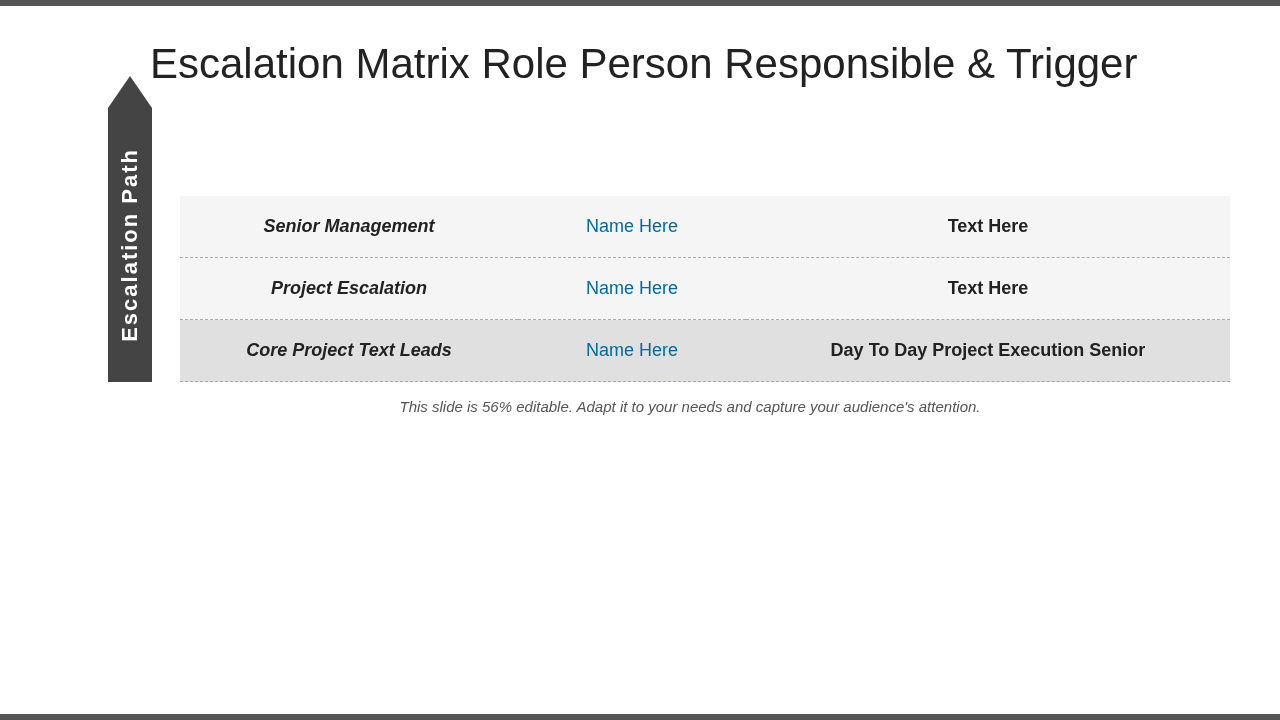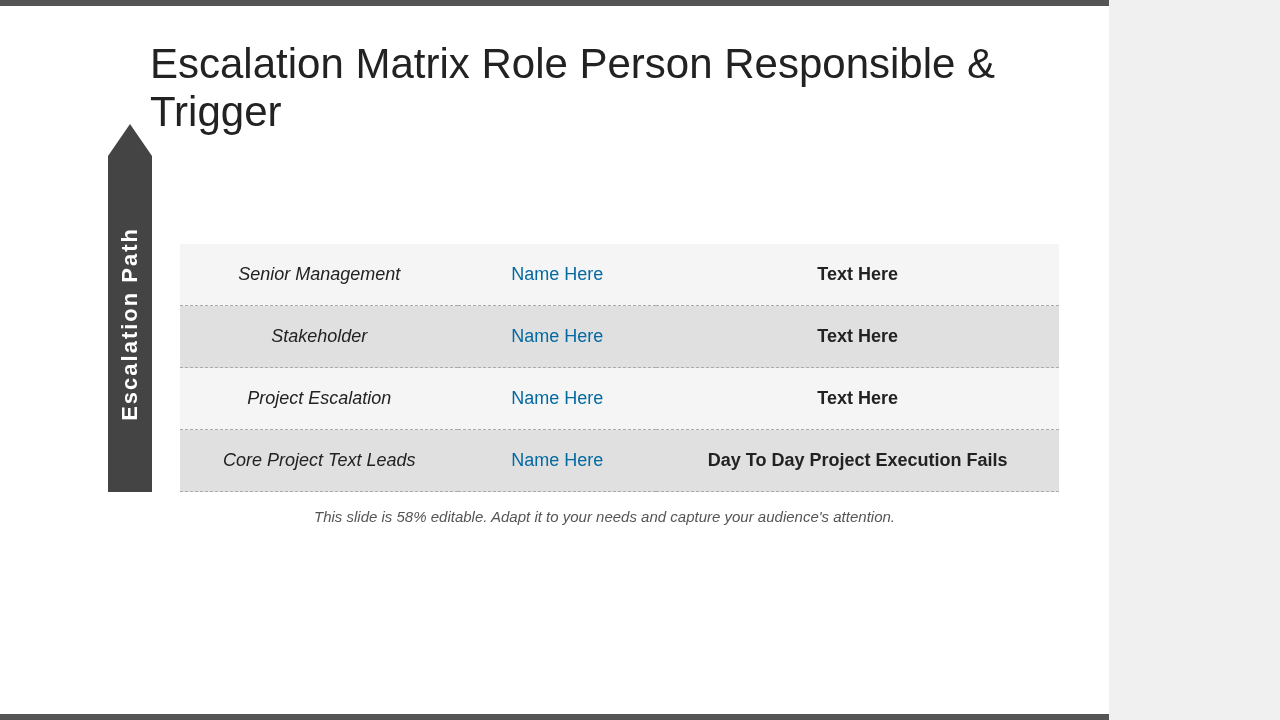--- a/index.html
+++ b/index.html
@@ -6,21 +6,21 @@
     body {
       width: 1280px;
       height: 720px;
       background: #f0f0f0;
       font-family: 'Arial', sans-serif;
       overflow: hidden;
       position: relative;
     }
 
     .slide {
-      width: 1109px;
+      width: 1280px;
       height: 720px;
       background: #ffffff;
       position: relative;
       padding: 30px 50px 30px 50px;
     }
 
     
     .top-bar {
       position: absolute;
       top: 0;
@@ -115,21 +115,21 @@
     .row-light {
       background: #f5f5f5;
     }
 
     .row-dark {
       background: #e0e0e0;
     }
 
     .cell-role {
       font-style: italic;
-      font-weight: normal;
+      font-weight: bold;
       font-size: 19px;
       color: #222222;
     }
 
     .cell-name {
       font-size: 18px;
       color: #0369a1;
     }
 
     .cell-trigger {
@@ -188,35 +188,30 @@
             <span>Triggers When</span>
           </th>
         </tr>
       </thead>
       <tbody id="table-body">
       <tr class="row-light">
             <td class="cell-role">Senior Management</td>
             <td class="cell-name">Name Here</td>
             <td class="cell-trigger">Text Here</td>
           </tr>
-          <tr class="row-dark">
-            <td class="cell-role">Stakeholder</td>
-            <td class="cell-name">Name Here</td>
-            <td class="cell-trigger">Text Here</td>
-          </tr>
           <tr class="row-light">
             <td class="cell-role">Project Escalation</td>
             <td class="cell-name">Name Here</td>
             <td class="cell-trigger">Text Here</td>
           </tr>
           <tr class="row-dark">
             <td class="cell-role">Core Project Text Leads</td>
             <td class="cell-name">Name Here</td>
-            <td class="cell-trigger">Day To Day Project Execution Fails</td>
+            <td class="cell-trigger">Day To Day Project Execution Senior</td>
           </tr>
         </tbody>
     </table>
   </div>
 
-  <p class="footer-text">This slide is 58% editable. Adapt it to your needs and capture your audience's attention.</p>
+  <p class="footer-text">This slide is 56% editable. Adapt it to your needs and capture your audience's attention.</p>
 
   <div class="bottom-bar"></div>
 </div>
 
 </body></html>

